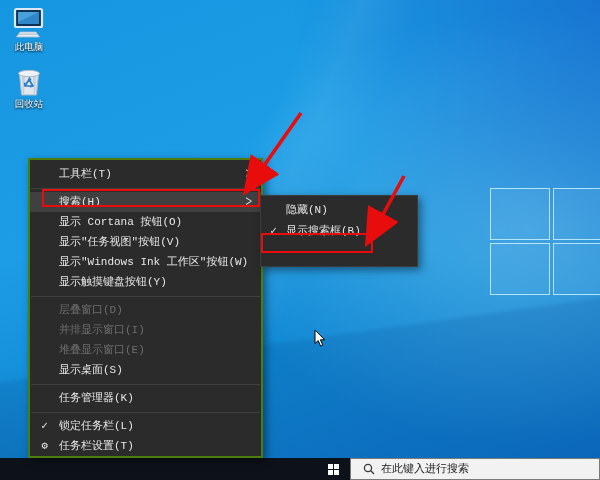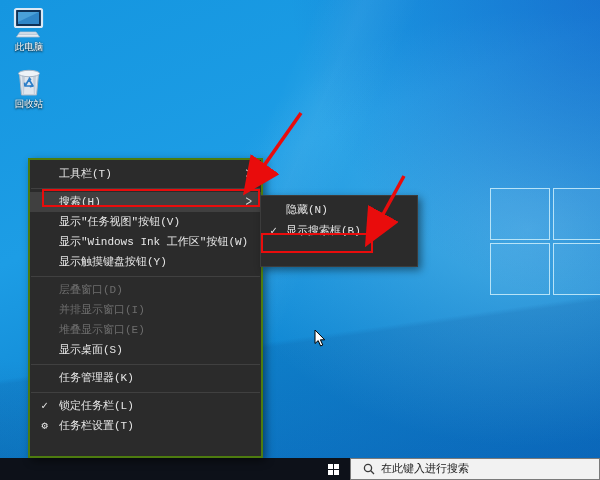--- a/index.html
+++ b/index.html
@@ -134,20 +134,24 @@
     <div class="mrow">
       <span class="gut"></span>
       <span class="lbl">工具栏(T)</span>
       <span class="chev">&gt;</span>
     </div>
     <div class="msep"></div>
     <div class="mrow hover">
       <span class="gut"></span>
       <span class="lbl">搜索(H)</span>
       <span class="chev">&gt;</span>
+    </div>
+    <div class="mrow">
+      <span class="gut"></span>
+      <span class="lbl">显示 Cortana 按钮(O)</span>
     </div>
     <div class="mrow">
       <span class="gut"></span>
       <span class="lbl">显示"任务视图"按钮(V)</span>
     </div>
     <div class="mrow">
       <span class="gut"></span>
       <span class="lbl">显示"Windows Ink 工作区"按钮(W)</span>
     </div>
     <div class="mrow">

